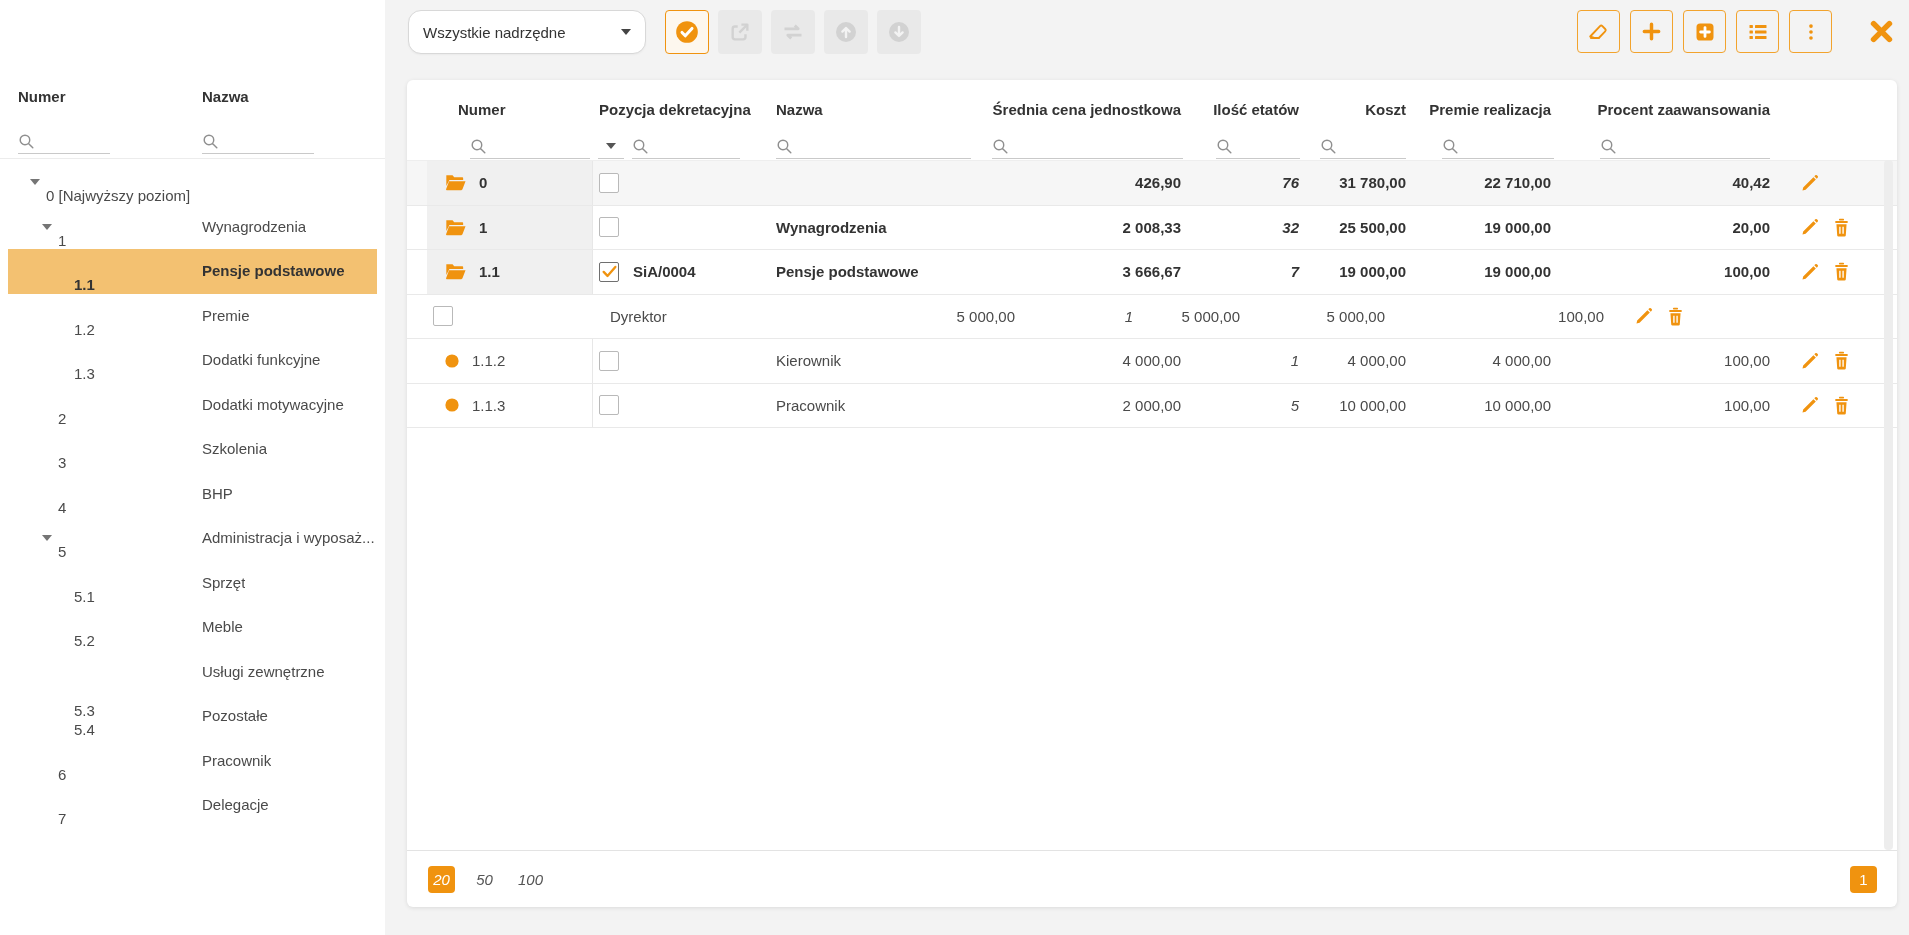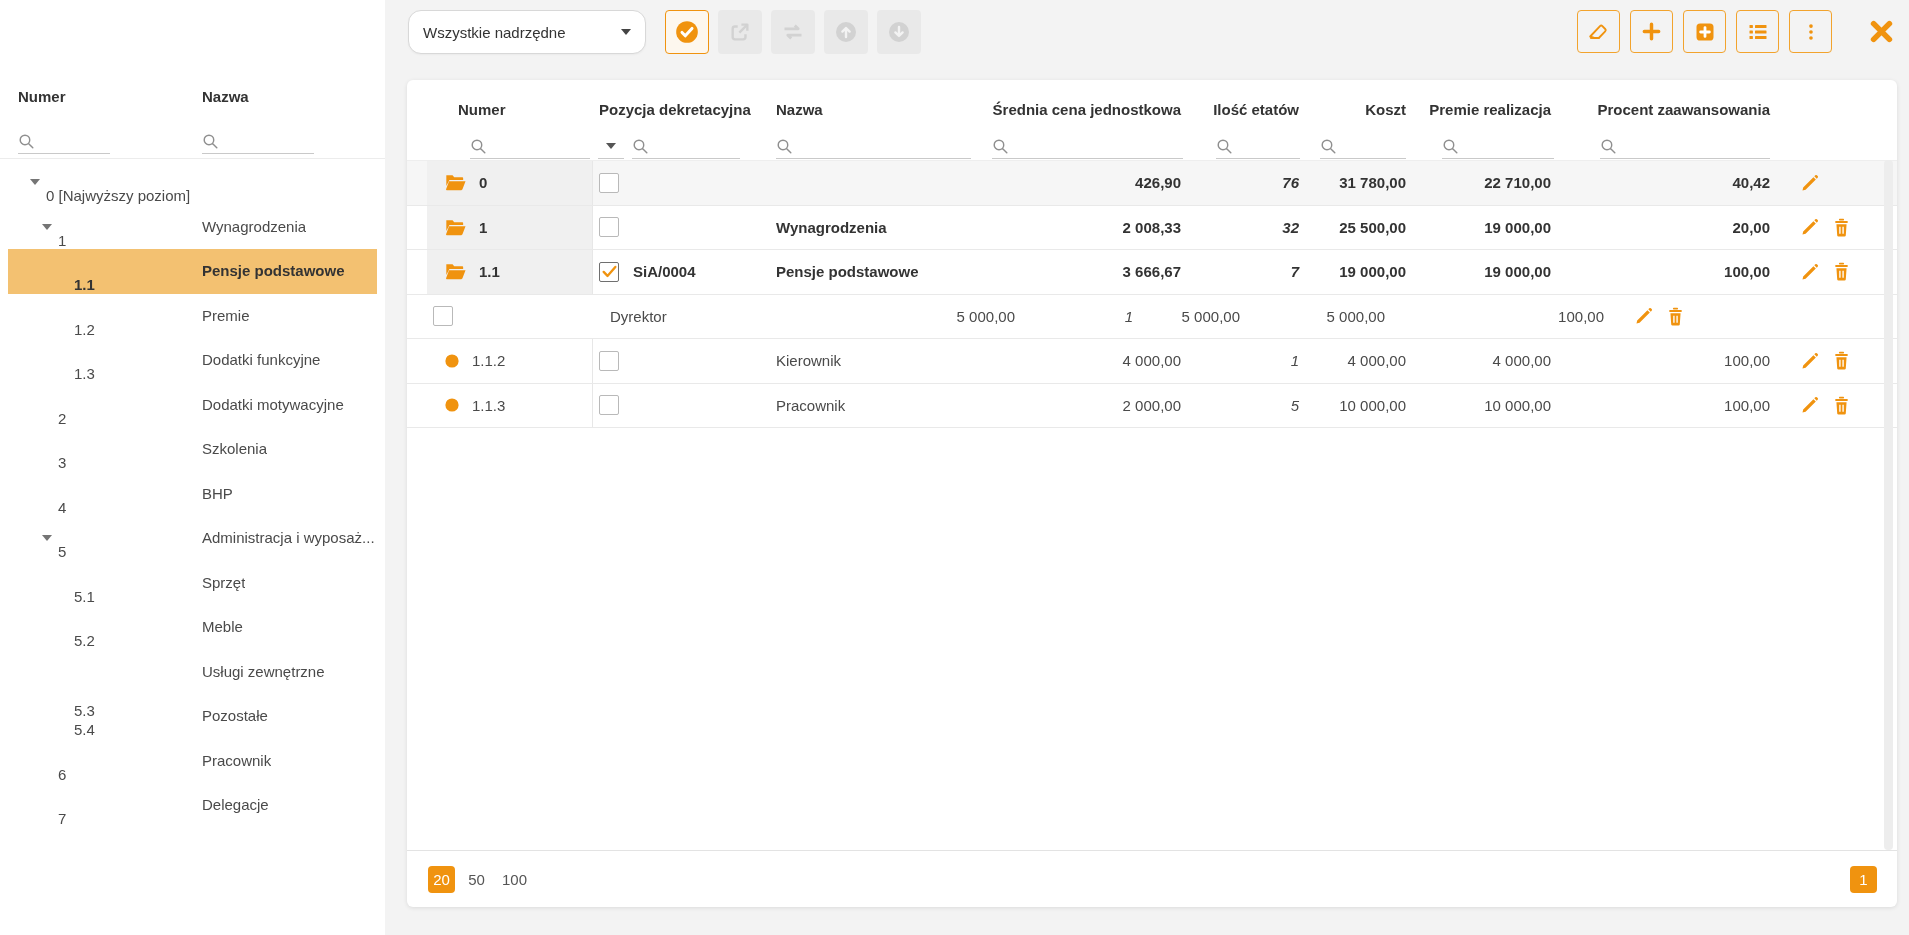--- a/index.html
+++ b/index.html
@@ -81,21 +81,21 @@
   .cell.c-proc { padding-right:15px; }
   .cell.c-act { padding-left:15px; gap:12px; font-weight:400 !important; }
   .act-btn { border:none; background:transparent; padding:0; cursor:pointer; display:flex; }
 
   .cbx { width:20px; height:20px; border:1px solid #b9b9b9; border-radius:2px; background:#fff; display:flex; align-items:center; justify-content:center; cursor:pointer; }
   .cbx.checked { border-color:#6f6f6f; }
 
   .scroll-track { position:absolute; right:4px; top:80px; width:9px; height:690px; background:#ededed; border-radius:4px; }
 
   .grid-footer { position:absolute; left:0; right:0; bottom:0; height:57px; border-top:1px solid #e3e3e3; display:flex; align-items:center; }
-  .page-sizes { display:flex; align-items:center; gap:8px; margin-left:21px; }
+  .page-sizes { display:flex; align-items:center; gap:16px; margin-left:21px;font-style:italic; }
   .psz { min-width:27px; height:27px; display:flex; align-items:center; justify-content:center; font-size:15px; color:#555; border-radius:4px; cursor:pointer; padding:0 4px; }
   .psz.active { background:#f0930f; color:#fff; }
   .page-nums { margin-left:auto; margin-right:20px; display:flex; gap:8px; }
   .pgn { min-width:27px; height:27px; display:flex; align-items:center; justify-content:center; font-size:15px; border-radius:4px; cursor:pointer; background:#f0930f; color:#fff; }
 
   .icon { display:inline-flex; line-height:0; }
 </style>
 </head>
 <body>
 

